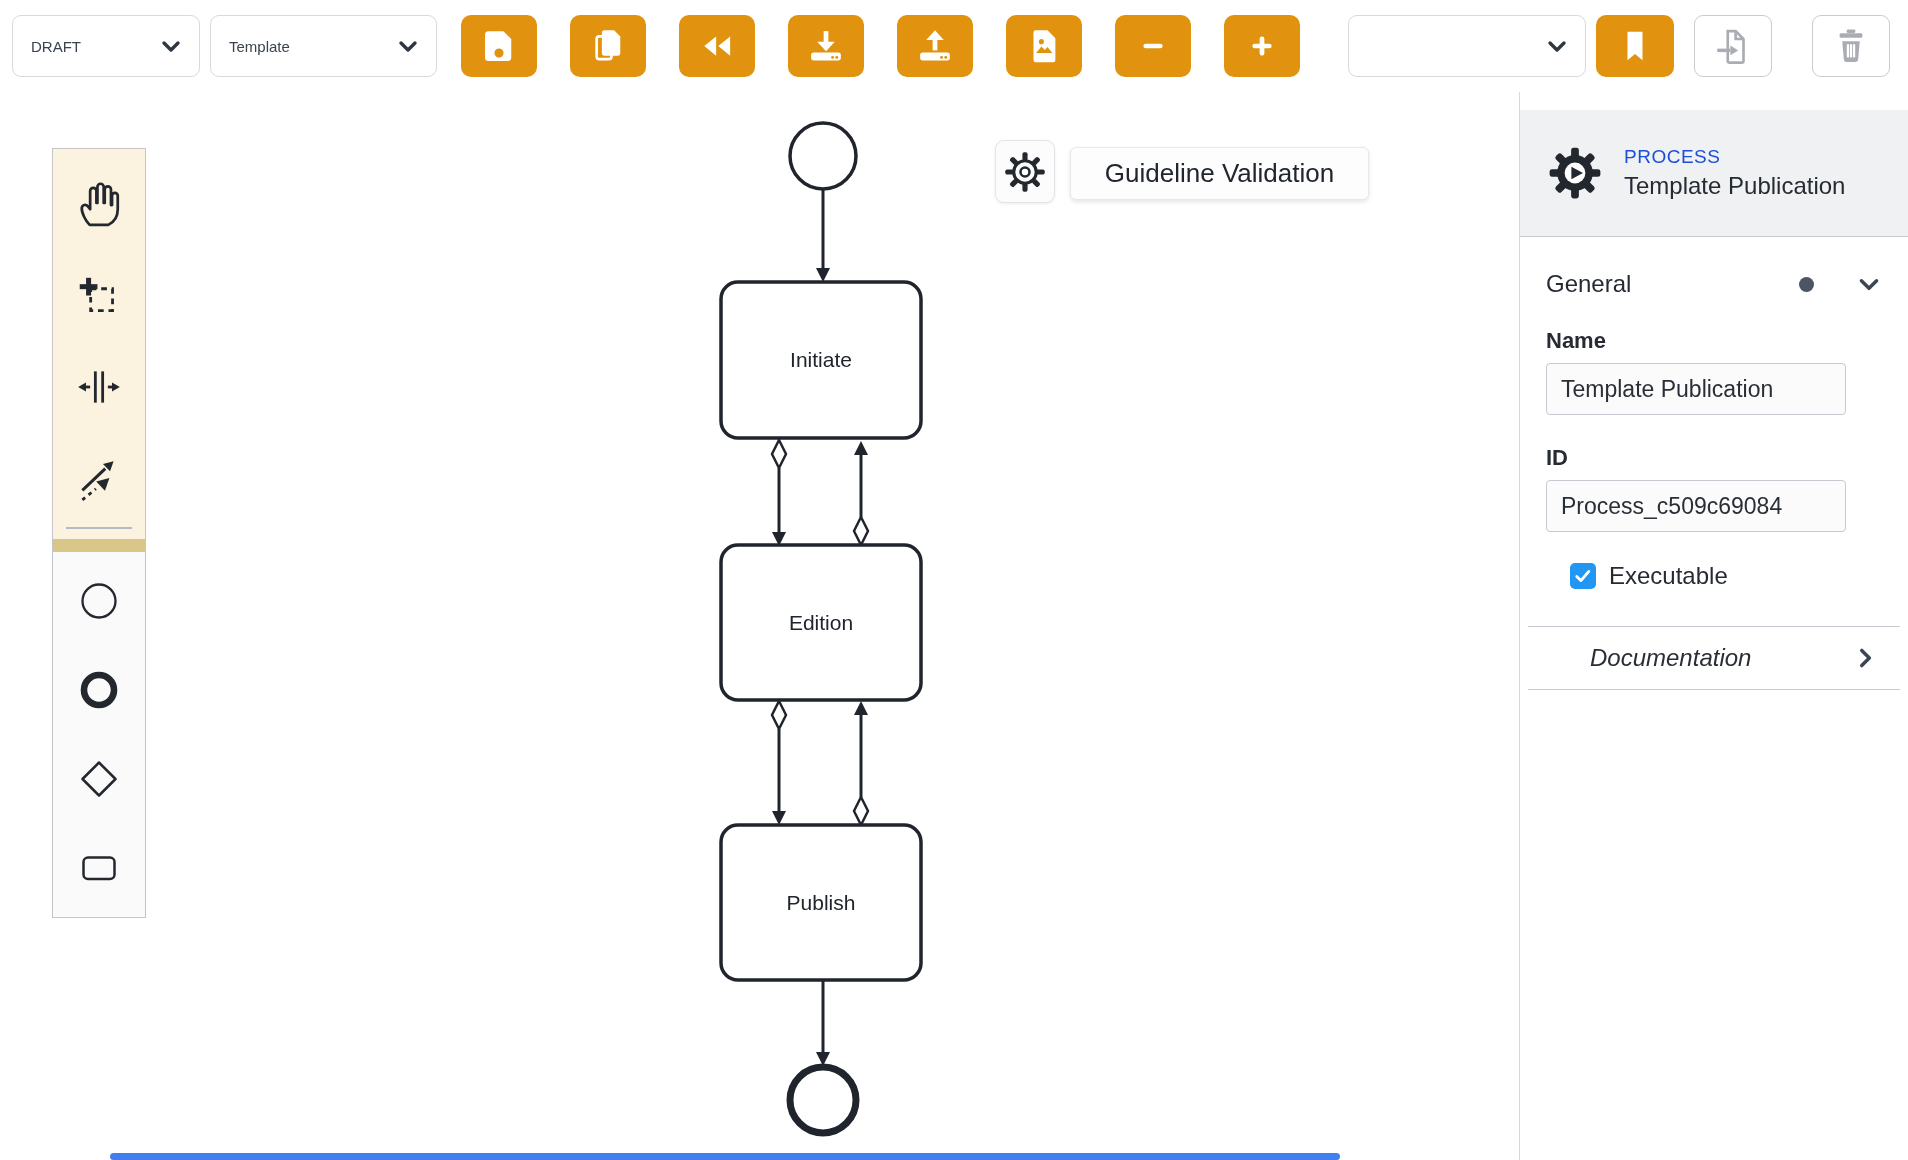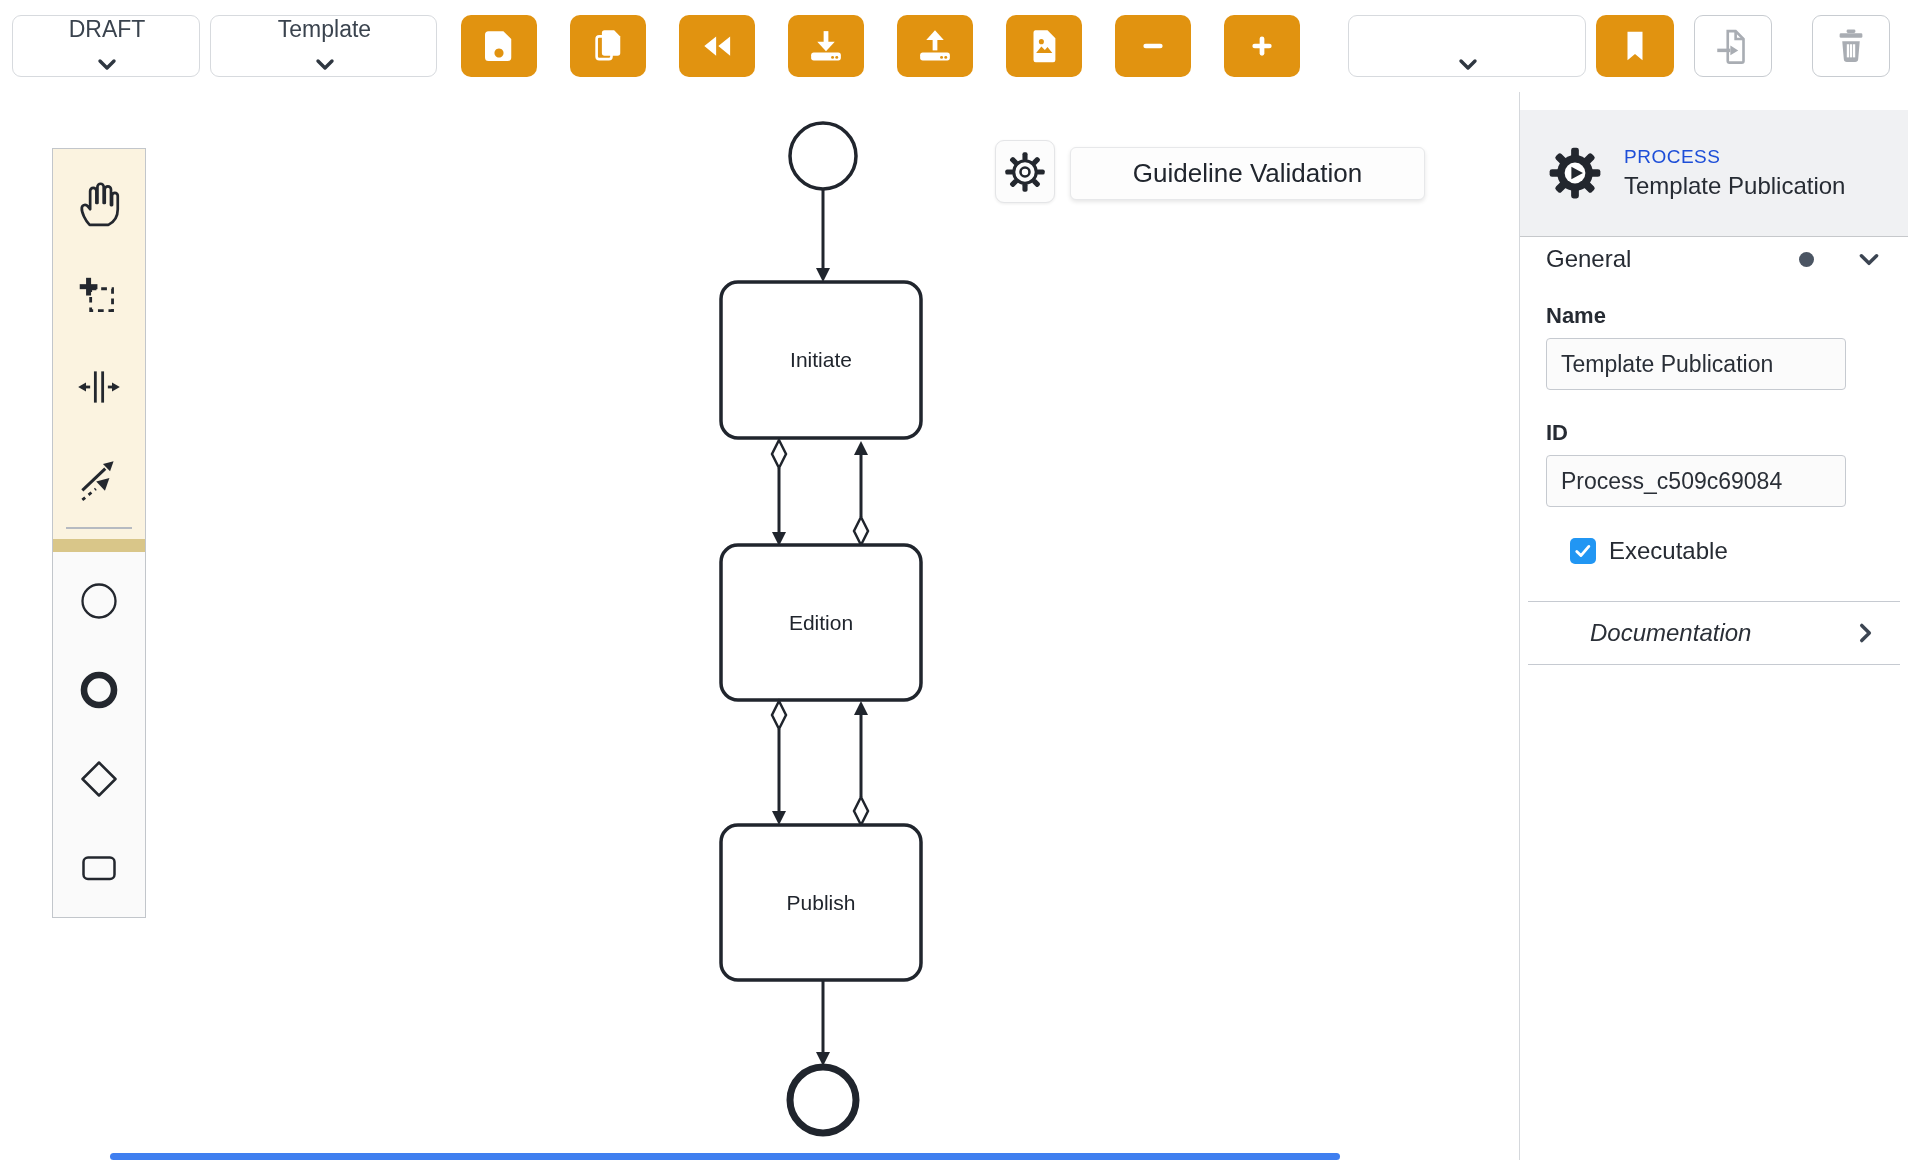--- a/index.html
+++ b/index.html
@@ -4,21 +4,21 @@
 <style>
   * { margin:0; padding:0; box-sizing:border-box; }
   html,body { background:#fff; font-family:"Liberation Sans", sans-serif; }
   .app { position:relative; width:1908px; height:1160px; background:#fff; overflow:hidden; }
 
   
   .toolbar { position:absolute; top:0; left:0; width:1908px; height:92px; background:#fff; }
   .tb-item { position:absolute; top:15px; height:62px; }
   .tb-select { background:#fff; border:1.5px solid #d7dade; border-radius:9px;
                display:flex; align-items:center; justify-content:space-between;
-               padding:0 16px 0 18px; font-size:23px; color:#3a434e; cursor:pointer;flex-direction:column; }
+               padding:0 16px 0 18px; font-size:15px; color:#3a434e; cursor:pointer; }
   .tb-select svg { flex:0 0 auto; }
   .btn-orange { background:#e19310; border:none; border-radius:10px; cursor:pointer;
                 display:flex; align-items:center; justify-content:center; }
   .btn-ghost { background:#fff; border:1.5px solid #c8ccd1; border-radius:9px;
                display:flex; align-items:center; justify-content:center; cursor:default; }
 
   
   .workspace { position:absolute; top:92px; left:0; width:1908px; height:1068px; background:#fff; }
 
   
@@ -31,37 +31,37 @@
   .p-band { height:13px; background:#d9c689; }
   .p-group-shapes { flex:1; background:#fafafa; padding-top:4px; }
 
   
   .diagram { position:absolute; left:650px; top:8px; }
   .diagram text { font-family:"Liberation Sans", sans-serif; font-size:21px; fill:#20252d; }
   .settings-btn { position:absolute; left:995px; top:48px; width:60px; height:63px;
                   background:#fcfcfc; border:1px solid #e4e5e7; border-radius:9px;
                   box-shadow:0 1px 3px rgba(0,0,0,.08); display:flex; align-items:center;
                   justify-content:center; cursor:pointer; }
-  .validation-btn { position:absolute; left:1070px; top:55px; width:355px; height:53px;
+  .validation-btn { position:absolute; left:1070px; top:55px; width:299px; height:53px;
                     background:#fdfdfd; border:1px solid #e7e8ea; border-radius:6px;
                     box-shadow:0 2px 4px rgba(0,0,0,.10); font-size:26px; color:#21262e;
                     display:flex; align-items:center; justify-content:center; cursor:pointer;
                     font-family:"Liberation Sans", sans-serif; }
   .h-scrollbar { position:absolute; left:110px; bottom:0; width:1230px; height:7px;
                  background:#3f7ff0; border-radius:4px; }
 
   
   .panel { position:absolute; left:1519px; top:0; width:389px; height:1068px;
            background:#fff; border-left:1px solid #d5d8dc; }
   .panel-header { margin-top:18px; height:127px; background:#f0f1f3; border-bottom:1px solid #c6c8cb;
                   display:flex; align-items:center; gap:20px; padding-left:26px; }
   .ph-type { font-size:19px; font-weight:normal; color:#1d4ed8; letter-spacing:.5px; }
   .ph-name { font-size:24px; color:#262b33; margin-top:4px; }
   .panel-body { padding:0 26px; }
-  .group-head { margin-top:8px; display:flex; align-items:center; cursor:pointer; }
+  .group-head { margin-top:33px; display:flex; align-items:center; cursor:pointer; }
   .group-title { font-size:24px; color:#262b33; flex:1; }
   .group-dot { width:15px; height:15px; border-radius:50%; background:#4b5563; margin-right:42px; }
   .field-label { display:block; font-size:22px; color:#262b33; margin-top:30px;font-weight:bold; }
   .field-input { margin-top:9px; width:300px; height:52px; background:#fbfbfb;
                  border:1.5px solid #c6cad0; border-radius:4px; font-size:23px; color:#2a2f37;
                  padding:0 14px; font-family:"Liberation Sans", sans-serif; }
   .exec-row { margin-top:30px; display:flex; align-items:center; gap:13px;padding-left:24px; }
   .checkbox { width:26px; height:26px; border-radius:5px; background:#2196f3;
               display:flex; align-items:center; justify-content:center; cursor:pointer; }
   .exec-label { font-size:24px; color:#262b33; }

